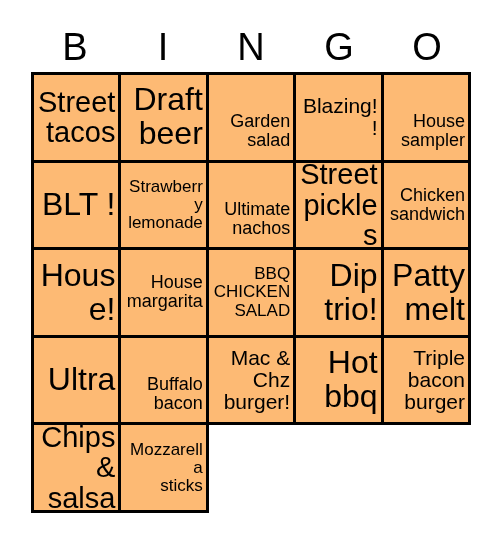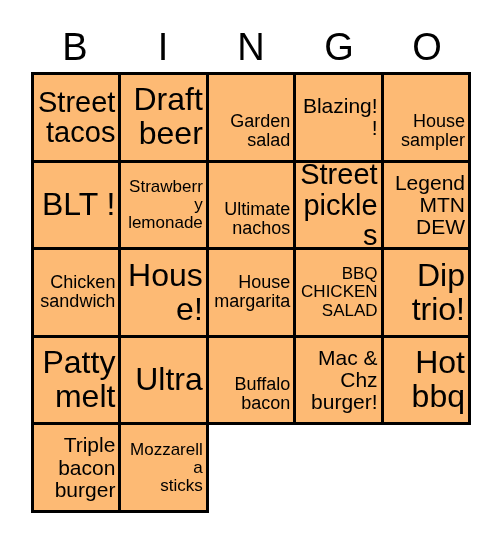--- a/index.html
+++ b/index.html
@@ -126,25 +126,20 @@
 lemonade</span>
       </div>
     <div class="cell">
         <span class="cell-text fs-lg">Ultimate
 nachos</span>
       </div>
     <div class="cell">
         <span class="cell-text fs-xl">Street
 pickles</span>
       </div>
-    <div class="cell">
-        <span class="cell-text fs-md">Legend
-MTN
-DEW</span>
-      </div>
 
     <div class="cell">
         <span class="cell-text fs-sm">Chicken
 sandwich</span>
       </div>
     <div class="cell">
         <span class="cell-text fs-xxl">House!</span>
       </div>
     <div class="cell">
         <span class="cell-text fs-sm">House
@@ -180,18 +175,22 @@
     <div class="cell">
         <span class="cell-text fs-xxl">Hot
 bbq</span>
       </div>
     <div class="cell">
         <span class="cell-text fs-md">Triple
 bacon
 burger</span>
       </div>
     <div class="cell">
+        <span class="cell-text fs-xl">Chips
+&amp; salsa</span>
+      </div>
+    <div class="cell">
         <span class="cell-text fs-xs">Mozzarella
 sticks</span>
       </div>
 
   </div>
 </div>
 
 </body></html>

